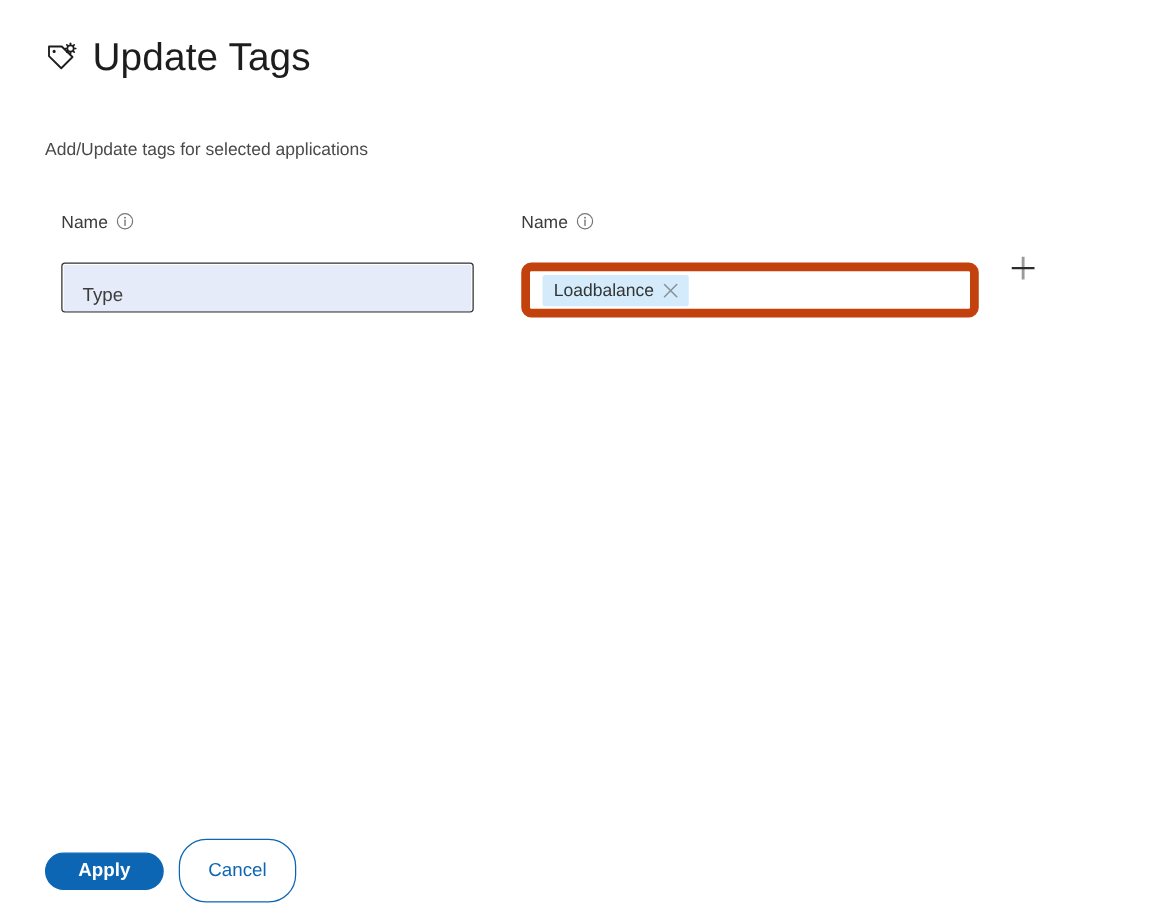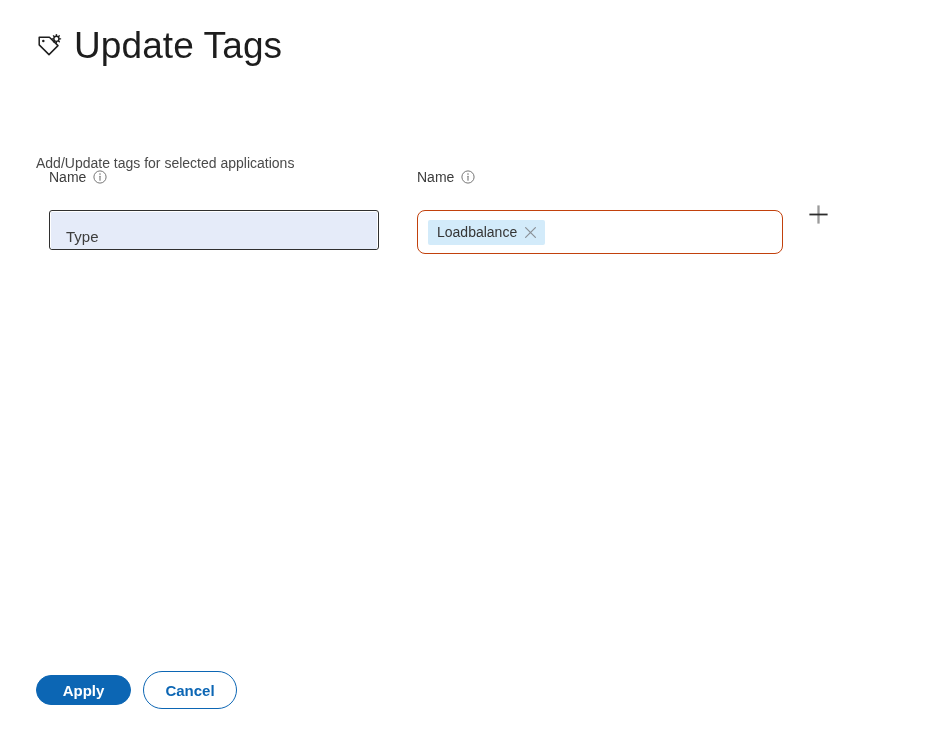--- a/index.html
+++ b/index.html
@@ -25,38 +25,37 @@
     align-items: center;
     gap: 10px;
   }
   .tag-icon {
     width: 28px;
     height: 28px;
     display: block;
     flex: 0 0 auto;
   }
   .page-title {
-    font-size: 37px;
+    font-size: 31px;
     font-weight: 400;
     line-height: 36px;
     color: #1d1d1d;
     letter-spacing: 0.1px;
     white-space: nowrap;
   }
 
   
   .subtitle {
     position: absolute;
     left: 36px;
     top: 110px;
     font-size: 14px;
     line-height: 18px;
     color: #4a4a4a;
     white-space: nowrap;
-    margin-top: 44px;
   }
 
   
   .form-area {
     position: absolute;
     left: 0;
     top: 168px;
     width: 928px;
   }
   .field-row {
@@ -123,21 +122,21 @@
     line-height: 19px;
     color: #3d3d3d;
     white-space: nowrap;
   }
 
   
   .value-box {
     box-sizing: border-box;
     width: 366px;
     height: 44px;
-    border: 1px solid #c2410c;
+    border: 7px solid #c2410c;
     border-radius: 8px;
     background: #ffffff;
     display: flex;
     align-items: center;
     padding: 0 10px;
     gap: 6px;
   }
   .chip {
     display: inline-flex;
     align-items: center;
@@ -206,25 +205,25 @@
   .btn-primary {
     width: 95px;
     height: 30px;
     background: #0c66b4;
     border: 1px solid #0c66b4;
     color: #ffffff;
     font-weight: bold;
   }
   .btn-secondary {
     width: 94px;
-    height: 38px;
+    height: 51px;
     background: #ffffff;
     border: 1.5px solid #0c66b4;
     color: #0c66b4;
-    font-weight: bold;
+    font-weight: normal;
   }
 </style>
 </head>
 <body>
 
 <div class="page-header">
   <span class="icon-wrap">
     <svg class="tag-icon" viewBox="0 0 28 28" fill="none" xmlns="http://www.w3.org/2000/svg">
       <path d="M3.2 5.2 H13.4 L22.0 13.6 L13.0 22.6 L3.2 12.9 Z" stroke="#1d1d1d" stroke-width="1.5" stroke-linejoin="round" fill="none"></path>
       <circle cx="7.3" cy="9.1" r="1.25" fill="#1d1d1d"></circle>

